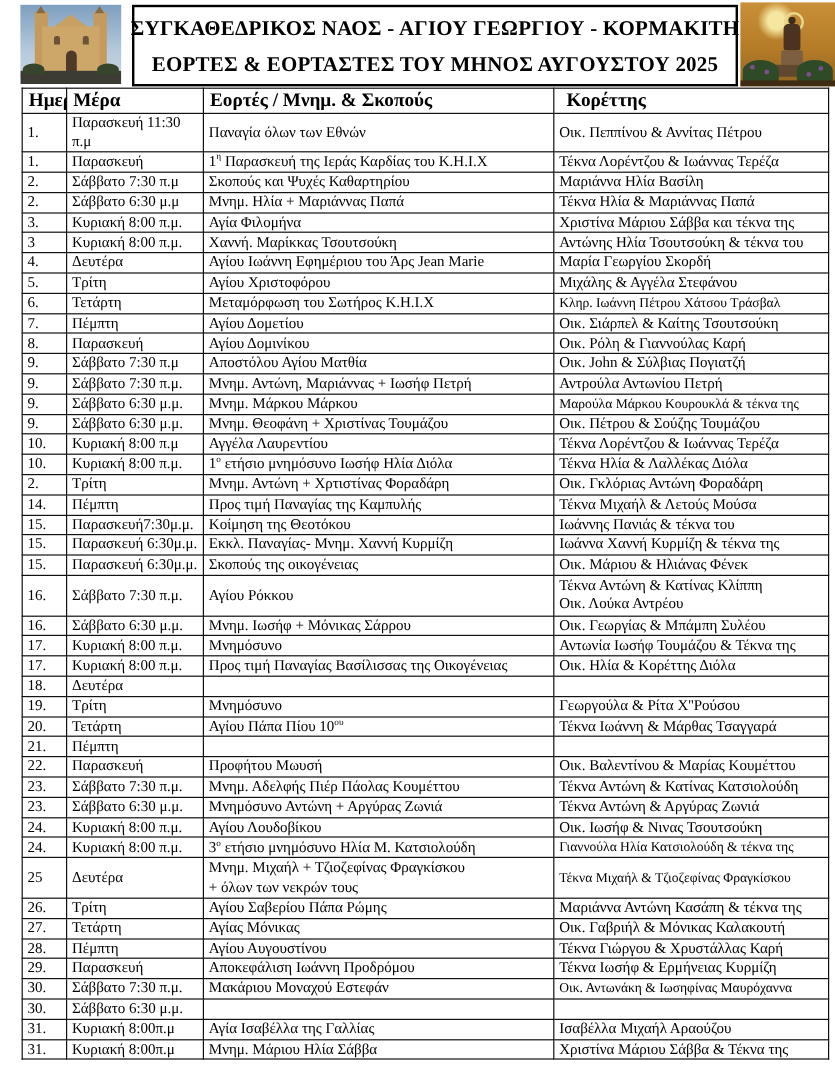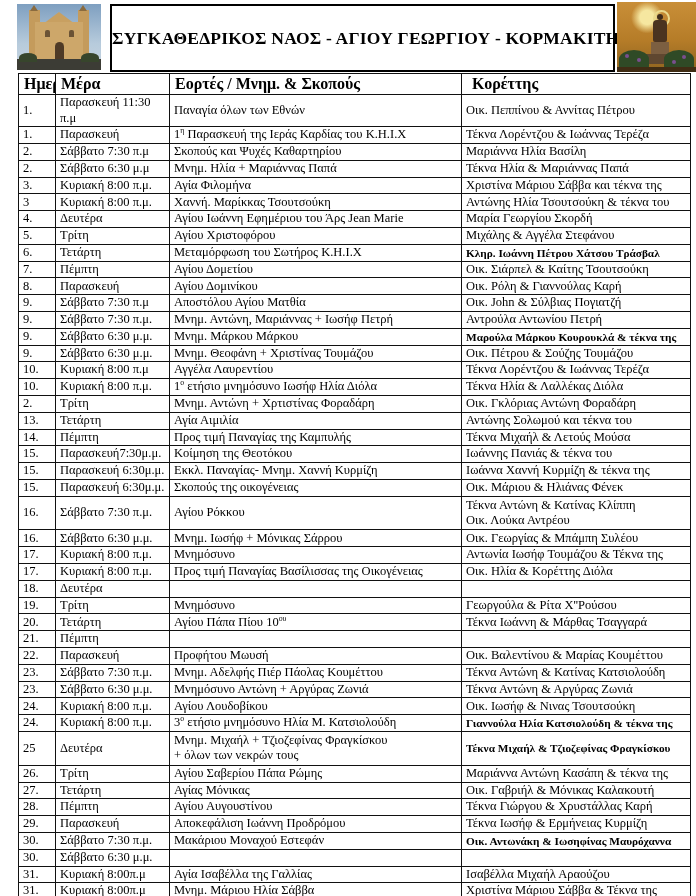--- a/index.html
+++ b/index.html
@@ -5,21 +5,21 @@
   html,body{margin:0;padding:0;}
   body{
     width:696px;height:896px;background:#ffffff;overflow:hidden;position:relative;
     font-family:"Liberation Serif", serif;color:#000;
   }
   
   .page-header{position:absolute;left:0;top:0;width:696px;height:73px;}
   .title-box{
     position:absolute;left:110px;top:4px;width:501px;height:60px;
     border:2px solid #000;background:#fff;
-    display:flex;flex-direction:row;justify-content:space-around;align-items:center;
+    display:flex;flex-direction:column;justify-content:space-around;align-items:center;
     padding:2px 0;
   }
   .title-line{font-weight:bold;font-size:17.5px;letter-spacing:.2px;white-space:nowrap;}
   
   .photo{position:absolute;overflow:hidden;}
   .church-photo{left:17px;top:4px;width:84px;height:66px;background:linear-gradient(#7e9fc0,#b7cbdc 60%,#c8d5e0);}
   .church-photo .facade{position:absolute;left:18px;top:18px;width:48px;height:38px;background:#cda76a;}
   .church-photo .gable{position:absolute;left:26px;top:8px;width:0;height:0;border-left:16px solid transparent;border-right:16px solid transparent;border-bottom:12px solid #c8a061;}
   .church-photo .tower{position:absolute;top:6px;width:11px;height:50px;background:#c49b5c;}
   .church-photo .tower.l{left:12px;} .church-photo .tower.r{left:61px;}
@@ -48,21 +48,21 @@
     border-collapse:collapse;table-layout:fixed;
   }
   table.feast th,table.feast td{
     border:1px solid #111;padding:0 3px 0 4px;overflow:hidden;
     font-size:12.5px;line-height:1.25;vertical-align:middle;white-space:pre-line;
   }
   table.feast th{height:13px;font-size:16px;text-align:left;font-weight:bold;padding-left:5px;}
   table.feast th.cel-h{padding-left:10px;}
   table.feast td{height:15.8px;}
   tr.tall td{height:32.7px;}
-  td.cel.small{font-size:11.3px;font-weight:bold;}
+  td.cel.small{font-size:11.3px;}
   sup{font-size:.62em;line-height:0;}
 </style>
 </head>
 <body>
 
 <div class="page-header">
 
   <div class="photo church-photo">
     <div class="tower l"></div>
     <div class="tower r"></div>
@@ -216,26 +216,20 @@
     <td>1<sup>ο</sup> ετήσιο μνημόσυνο Ιωσήφ Ηλία Διόλα</td>
     <td class="cel">Τέκνα Ηλία &amp; Λαλλέκας Διόλα</td>
   </tr>
       <tr>
     <td>2.</td>
     <td>Τρίτη</td>
     <td>Μνημ. Αντώνη + Χρτιστίνας Φοραδάρη</td>
     <td class="cel">Οικ. Γκλόριας Αντώνη Φοραδάρη</td>
   </tr>
       <tr>
-    <td>13.</td>
-    <td>Τετάρτη</td>
-    <td>Αγία Αιμιλία</td>
-    <td class="cel">Αντώνης Σολωμού και τέκνα του</td>
-  </tr>
-      <tr>
     <td>14.</td>
     <td>Πέμπτη</td>
     <td>Προς τιμή Παναγίας της Καμπυλής</td>
     <td class="cel">Τέκνα Μιχαήλ &amp; Λετούς Μούσα</td>
   </tr>
       <tr>
     <td>15.</td>
     <td>Παρασκευή7:30μ.μ.</td>
     <td>Κοίμηση της Θεοτόκου</td>
     <td class="cel">Ιωάννης Πανιάς &amp; τέκνα του</td>

